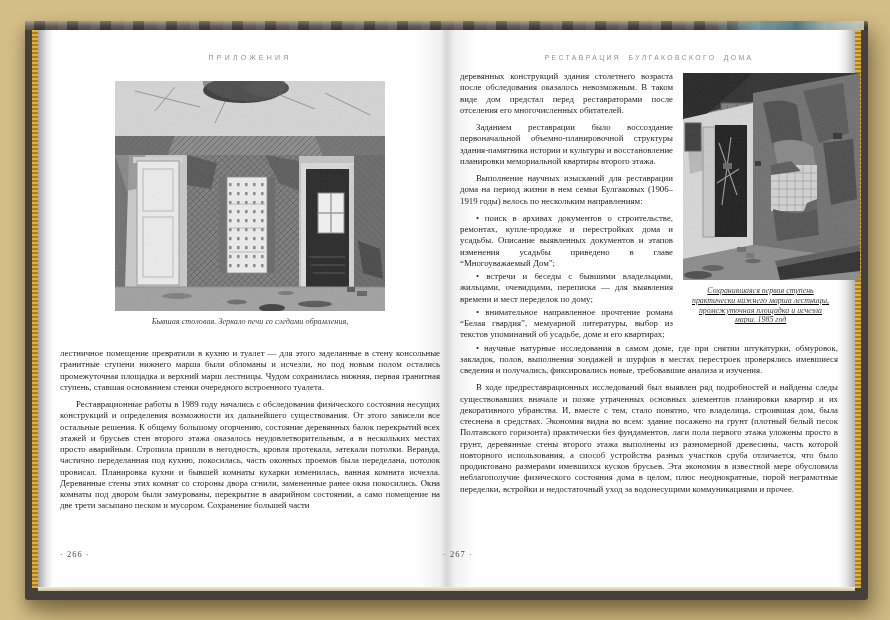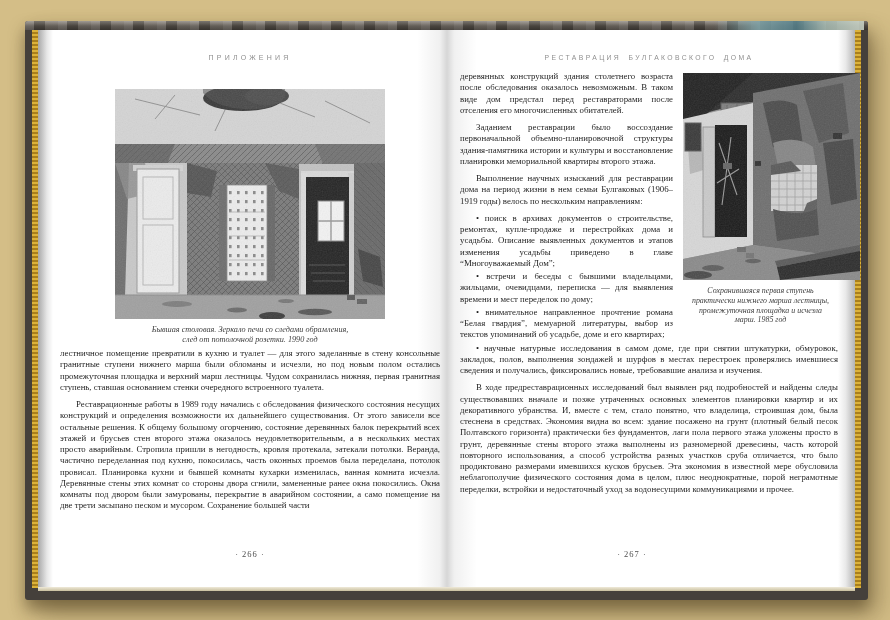--- a/index.html
+++ b/index.html
@@ -21,33 +21,33 @@
   .edge.left{left:13px;width:15px;background:linear-gradient(90deg,#a8a8a8,#e7e7e7 60%,rgba(255,255,255,0));}
   .edge.right{right:13px;width:17px;background:linear-gradient(270deg,#b3b3b3,#e9e9e9 55%,rgba(255,255,255,0));}
   .bottom-edge{position:absolute;left:13px;right:13px;bottom:9px;height:4px;
         background:linear-gradient(180deg,#efe9d8,#c9bf9e);}
   .gutter{position:absolute;left:392px;top:9px;bottom:13px;width:60px;pointer-events:none;
         background:linear-gradient(90deg,rgba(0,0,0,0) 0%,rgba(0,0,0,.06) 38%,rgba(0,0,0,.16) 50%,rgba(0,0,0,.06) 62%,rgba(0,0,0,0) 100%);}
   .running-head{position:absolute;top:33px;font-family:"Liberation Sans",sans-serif;
         font-size:7px;letter-spacing:3.2px;color:#8f8f8f;text-align:center;white-space:nowrap;}
   .rh-left{left:35px;width:380px;}
   .rh-right{left:435px;width:378px;font-size:6.8px;letter-spacing:2.4px;word-spacing:3px;}
-  .figure-left{position:absolute;left:90px;top:68px;width:270px;}
+  .figure-left{position:absolute;left:90px;top:60px;width:270px;}
   .photo{display:block;background:#bdbdbd;}
   .caption{font-style:italic;font-size:8.2px;line-height:10.2px;color:#3d3d3d;text-align:center;margin-top:6px;}
   .caption .cl{white-space:nowrap;}
   .caption-left{width:340px;margin-left:-35px;}
   .bodytext p{margin:0 0 6px;text-align:justify;font-size:8.8px;line-height:11.25px;color:#1f1f1f;}
   .bodytext p.ind{text-indent:16px;}
   .bodytext p.tight{margin-bottom:2px;}
   .body-left{position:absolute;left:35px;top:327px;width:380px;}
   .content-right{position:absolute;left:435px;top:50px;width:378px;}
-  .figure-right{float:right;width:155px;margin:2px 0 5px 10px;}
+  .figure-right{float:right;width:155px;margin:2px 0 5px 10px;text-decoration:underline;}
   .caption-right{font-size:7.9px;line-height:9.8px;}
-  .pagenum{position:absolute;top:528px;font-size:8.5px;color:#4e4e4e;text-align:center;letter-spacing:1px;}
+  .pagenum{position:absolute;top:528px;font-size:8.5px;color:#4e4e4e;text-align:left;letter-spacing:1px;}
   .pn-left{left:35px;width:380px;}
   .pn-right{left:418px;width:378px;}
 </style>
 </head>
 <body>
 
 <div class="scene">
   <div class="book">
 
     <div class="cover-top">
@@ -125,21 +125,20 @@
         <ellipse cx="122" cy="221" rx="10" ry="2.6" fill="#6b6b6b"></ellipse>
         <ellipse cx="200" cy="223" rx="17" ry="3.2" fill="#585858"></ellipse>
         <ellipse cx="171" cy="212" rx="8" ry="2" fill="#787878"></ellipse>
         <ellipse cx="157" cy="227" rx="13" ry="4" fill="#3f3f3f"></ellipse>
         <rect x="232" y="206" width="8" height="5" fill="#595959"></rect>
         <rect x="242" y="210" width="10" height="5" fill="#636363"></rect>
         <rect width="270" height="230" filter="url(#grain)" opacity="0.14"></rect>
       </svg>
       <div class="caption caption-left">
         <div class="cl">Бывшая столовая. Зеркало печи со следами обрамления,</div>
-        <div class="cl">след от потолочной розетки. 1990 год</div>
       </div>
     </div>
 
     <div class="bodytext body-left">
       <p>лестничное помещение превратили в кухню и туалет — для этого заделанные в стену консольные гранитные ступени нижнего марша были обломаны и исчезли, но под новым полом остались промежуточная площадка и верхний марш лестницы. Чудом сохранилась нижняя, первая гранитная ступень, ставшая основанием стенки очередного встроенного туалета.</p>
       <p class="ind">Реставрационные работы в 1989 году начались с обследования физического состояния несущих конструкций и определения возможности их дальнейшего существования. От этого зависели все остальные решения. К общему большому огорчению, состояние деревянных балок перекрытий всех этажей и брусьев стен второго этажа оказалось неудовлетворительным, а в нескольких местах просто аварийным. Стропила пришли в негодность, кровля протекала, затекали потолки. Веранда, частично переделанная под кухню, покосилась, часть оконных проемов была переделана, потолок провисал. Планировка кухни и бывшей комнаты кухарки изменилась, ванная комната исчезла. Деревянные стены этих комнат со стороны двора сгнили, замененные ранее окна покосились. Окна комнаты под двором были замурованы, перекрытие в аварийном состоянии, а само помещение на две трети засыпано песком и мусором. Сохранение большей части</p>
     </div>
 
     <div class="pagenum pn-left">· 266 ·</div>
 

